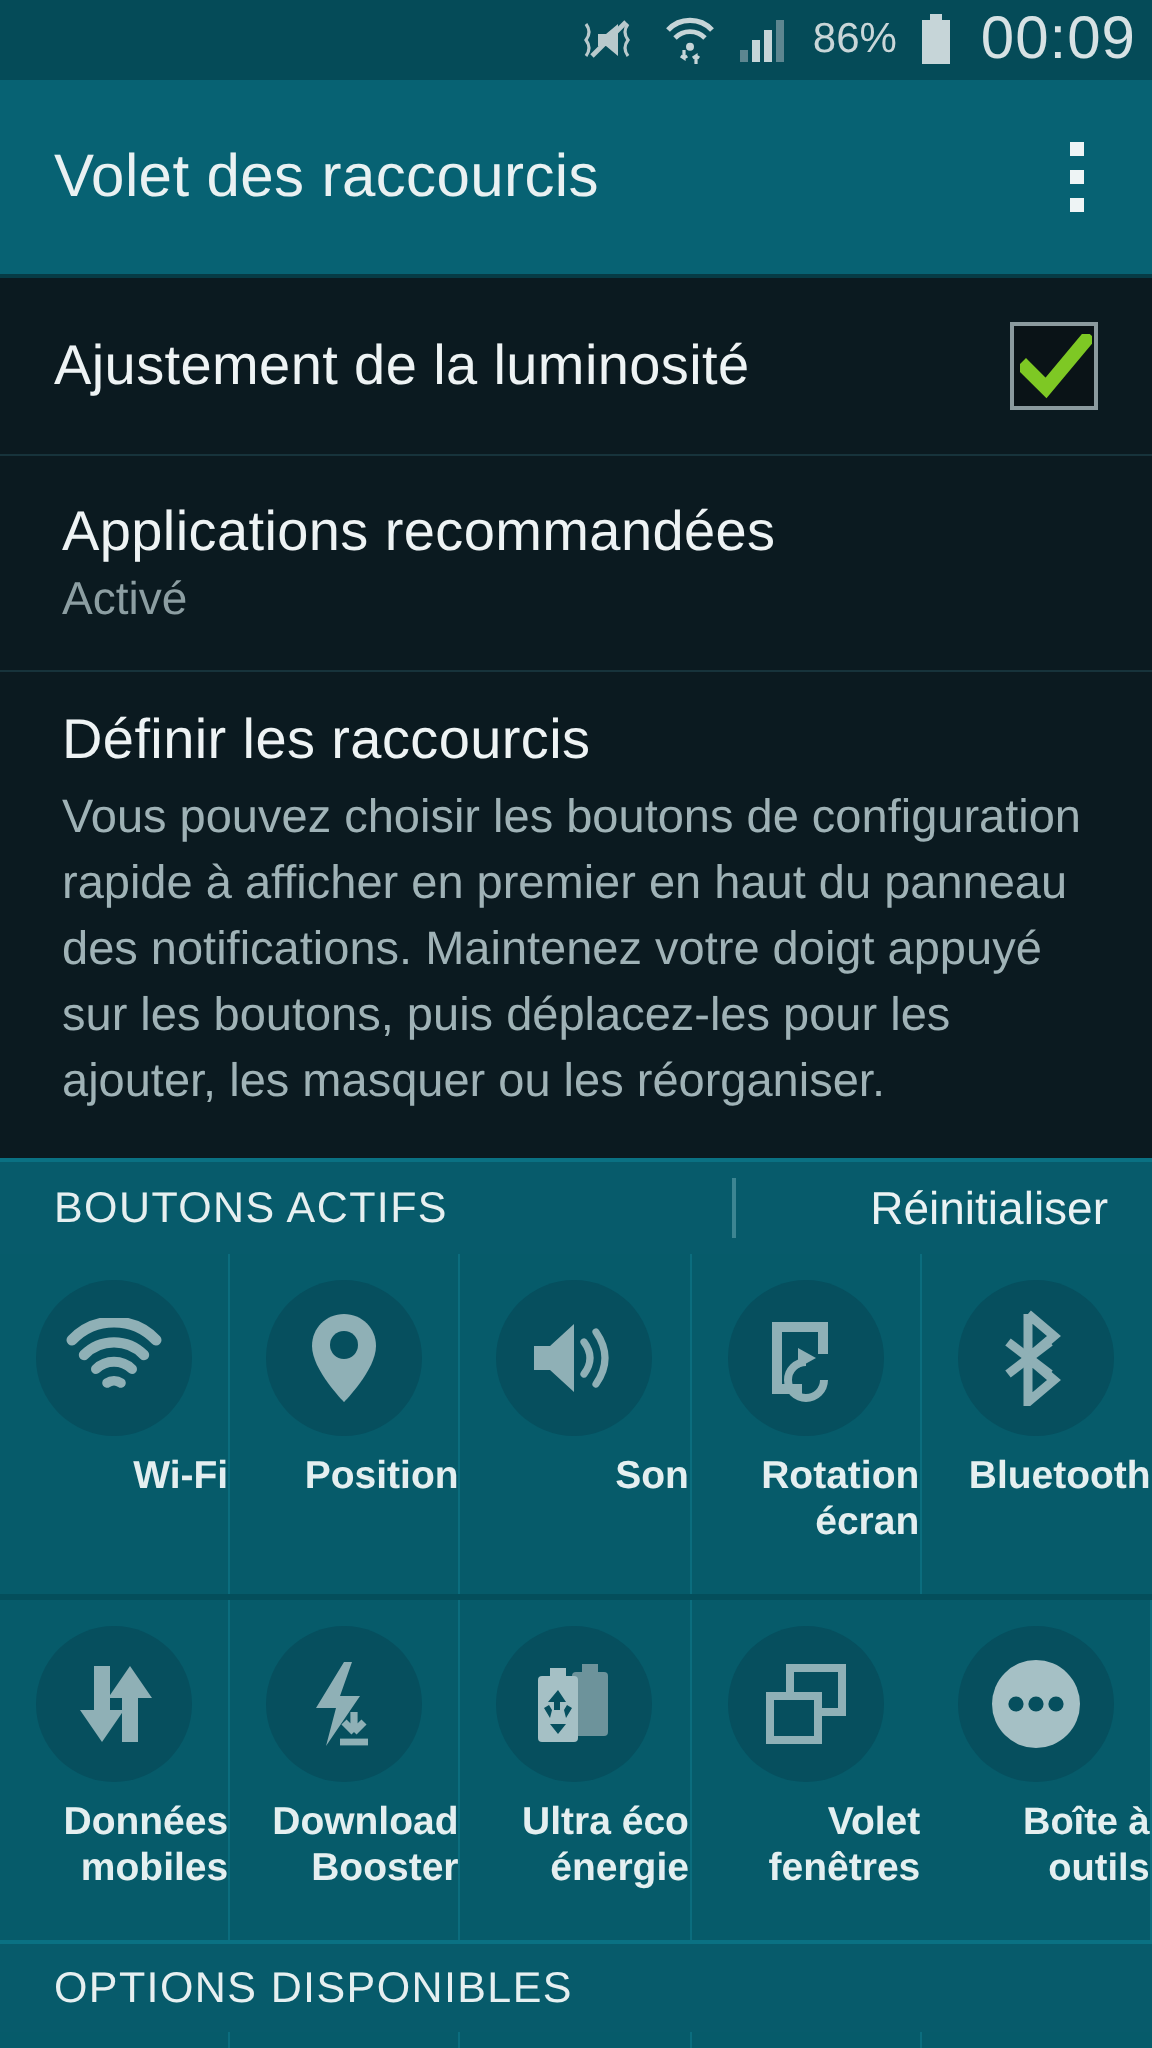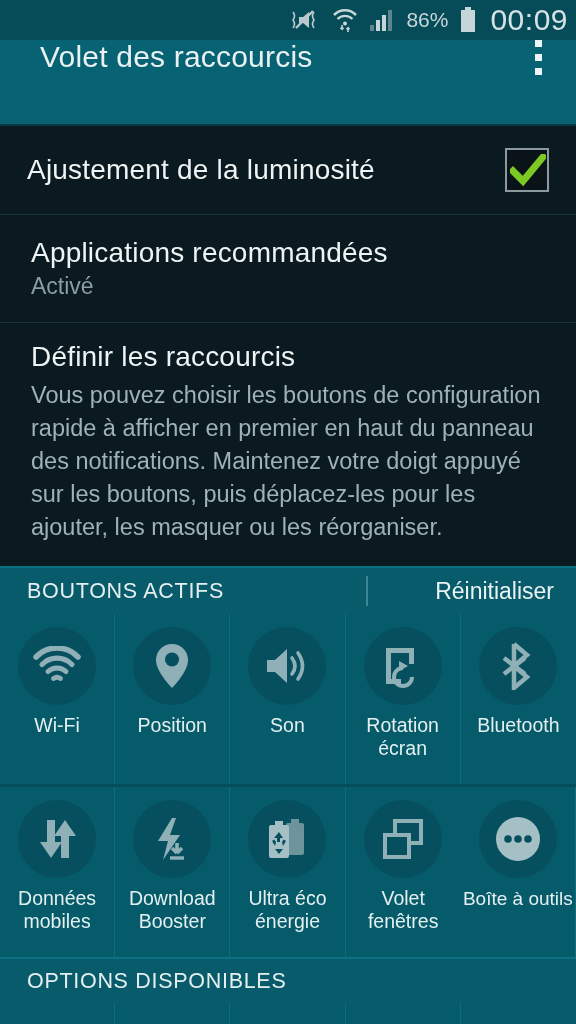--- a/index.html
+++ b/index.html
@@ -16,24 +16,23 @@
     height: 40px; background: #054b58;
     display: flex; align-items: center; justify-content: flex-end;
     padding-right: 8px; gap: 12px;
   }
   .si { display: flex; align-items: center; }
   .sb-pct { color: #c9d6d8; font-size: 21px; letter-spacing: 0px; }
   .sb-clock { color: #d7e2e4; font-size: 30px; font-weight: 300; letter-spacing: 0.5px; margin-left: 2px;}
 
   
   .actionbar {
-    height: 86px; background: #076273;
-    display: flex; align-items: flex-start;
+    height: 99px; background: #076273;
+    display: flex; align-items: center;
     border-bottom: 2px solid #063b45;
-    padding-left: 13px;
   }
   .ab-title {
     color: #e9f1f2; font-size: 30px; font-weight: 300;
     padding-left: 27px; flex: 1; letter-spacing: 0.2px;
   }
   .overflow { width: 62px; display: flex; flex-direction: column;
     align-items: center; gap: 7px; padding-right: 14px; }
   .overflow i { width: 7px; height: 7px; background: #eef4f5; display:block; }
 
   
@@ -74,22 +73,22 @@
     justify-content: flex-start; padding-top: 13px;
     border-right: 1px solid #0b6d7e;
   }
   .gcell:nth-child(5n) { border-right: none; }
   .grow-sep { width: 100%; height: 3px; background: #044e5b; }
   .gicon {
     width: 78px; height: 78px; border-radius: 50%;
     background: #064f5e; display: flex; align-items: center; justify-content: center;
   }
   .glabel {
-    color: #e4eff0; font-size: 19.5px; font-weight: 400;
-    text-align: center; line-height: 23px; margin-top: 9px;
+    color: #e4eff0; font-size: 19.5px; font-weight: 700;
+    text-align: right; line-height: 23px; margin-top: 9px;
     width: 114px; white-space: pre-line;
   }
   .glabel.tight { font-size: 19px; }
 
   .sec-hdr2 {
     background: #075b6b; height: 46px; display: flex; align-items: center;
     padding-left: 27px; border-top: 2px solid #0a7183;
   }
   .sec-hdr2 .lbl { color: #e6eff0; font-size: 21.5px; letter-spacing: 0.7px; }
   .grid-bottom { background: #065b6a; display: flex; height: 36px; }

